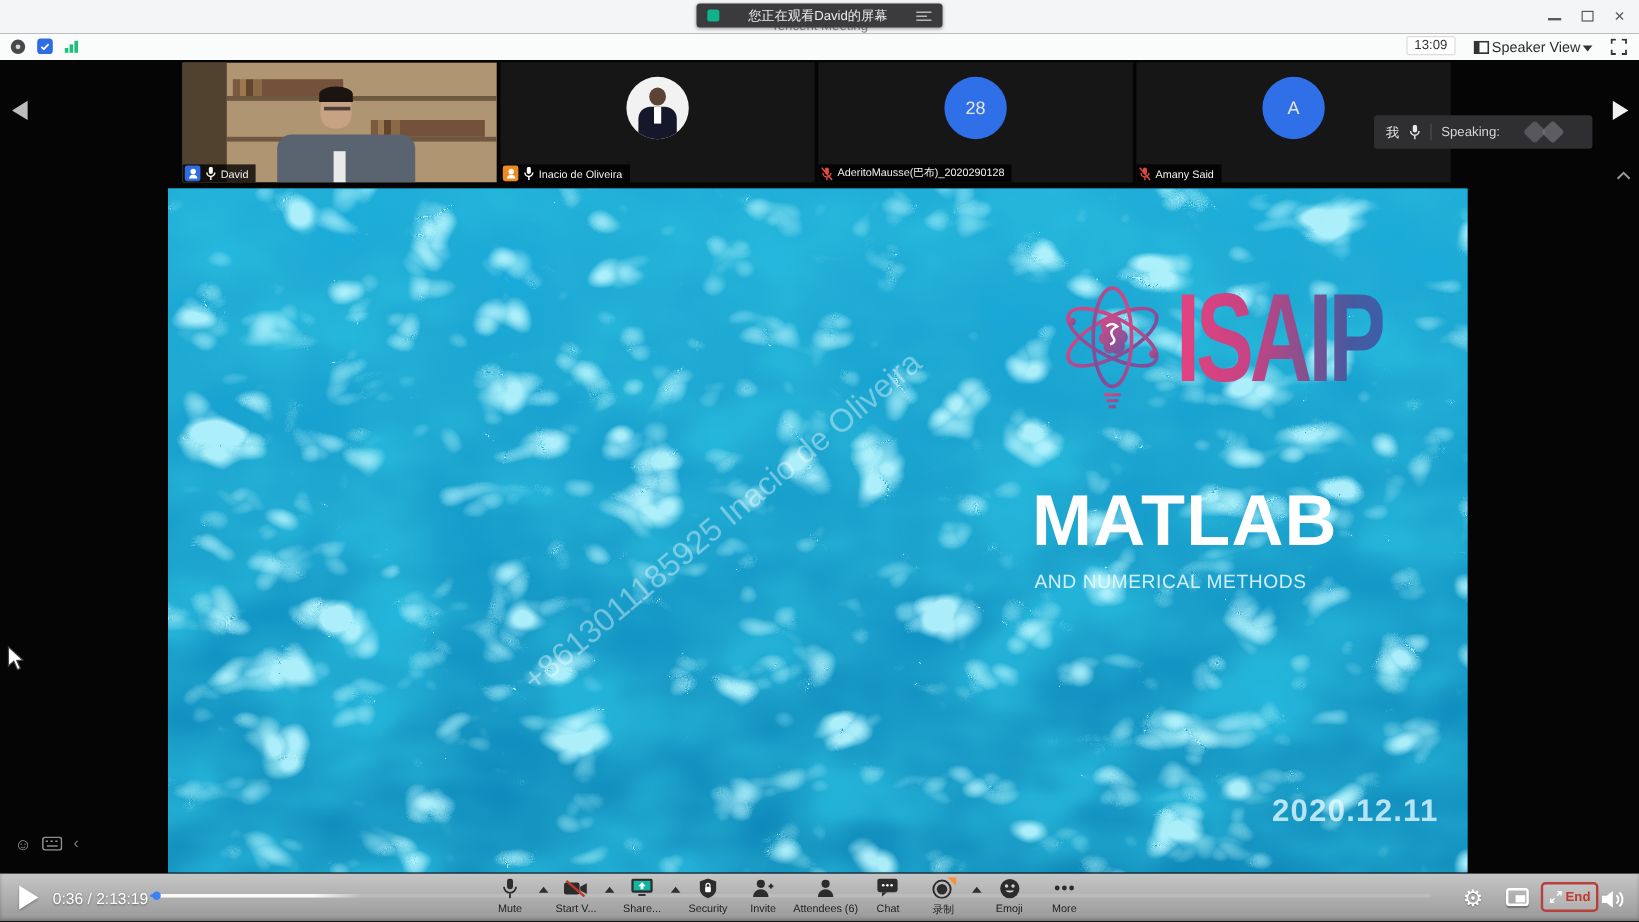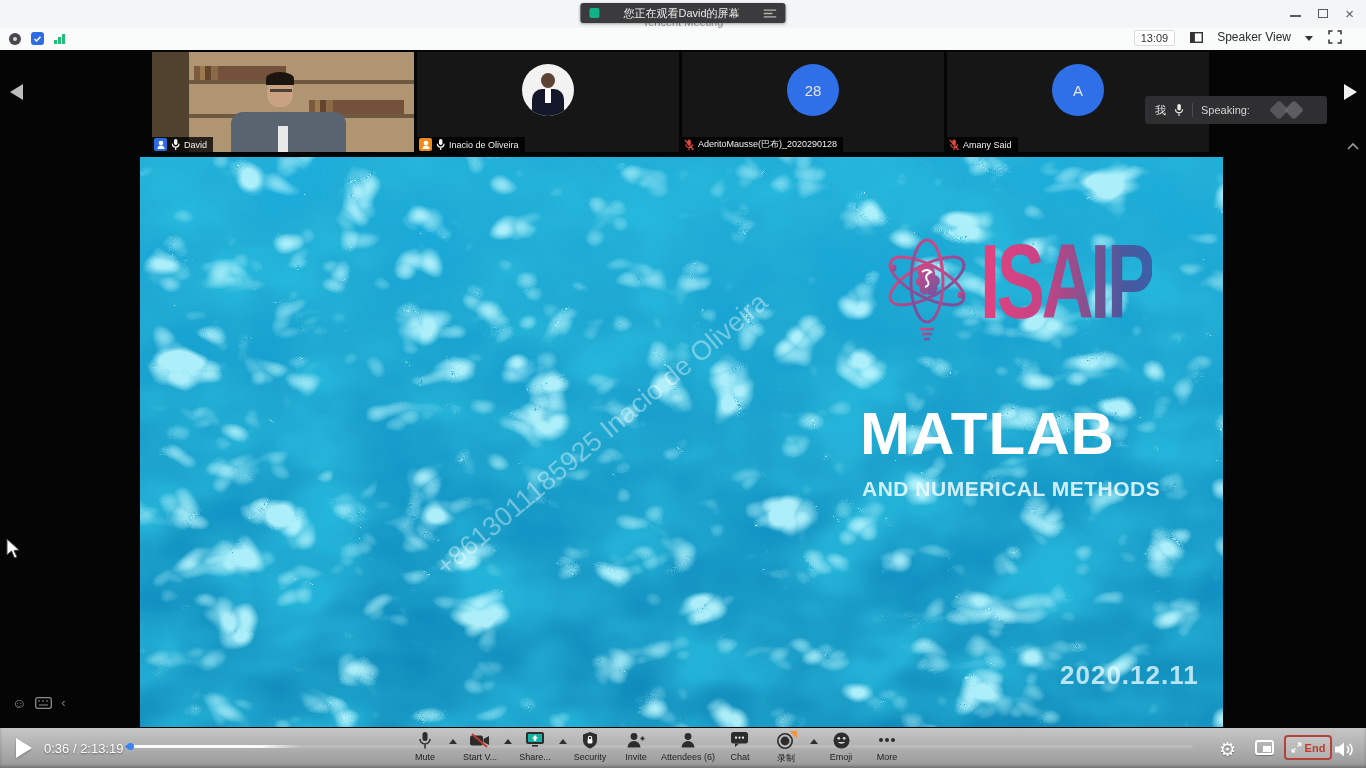--- a/index.html
+++ b/index.html
@@ -21,23 +21,23 @@
   .wc-max{width:10px;height:9px;border:1.5px solid #5a5a5a}
   .wc-close{font-size:15px;color:#5a5a5a;line-height:1}
 
   .bar2{position:absolute;top:28px;left:0;width:100%;height:22px;background:#fafbfb;z-index:20}
   .sysicons{position:absolute;left:9px;top:32px;display:flex;gap:10px;align-items:center;z-index:21}
   .ic-info{width:12px;height:12px;border-radius:50%;background:#48484c;position:relative}
   .ic-info::after{content:"";position:absolute;left:4px;top:4px;width:4px;height:4px;border-radius:50%;background:#d8d8d8}
   .ic-shield{width:13px;height:13px;border-radius:3px;background:#2e6ce4;display:flex;align-items:center;justify-content:center}
   .ic-signal{display:flex;align-items:flex-end;gap:1.5px;height:10px}
   .ic-signal span{width:2.5px;background:#1fbf7a;display:block}
-  .bar2-right{position:absolute;right:24px;top:30px;display:flex;align-items:flex-start;gap:15px;z-index:21}
+  .bar2-right{position:absolute;right:10px;top:30px;display:flex;align-items:flex-end;gap:15px;z-index:21}
   .clock{border:1px solid #dcdcdc;background:#fff;font-size:11px;color:#333;padding:1px 6px;border-radius:2px}
-  .viewmode{display:flex;align-items:center;gap:14px;font-size:12px;color:#2b2b2b}
+  .viewmode{display:flex;align-items:center;gap:2px;font-size:12px;color:#2b2b2b}
   .vm-caret{width:0;height:0;border-left:4px solid transparent;border-right:4px solid transparent;border-top:5px solid #333;margin-top:2px}
 
   
   .thumbs{position:absolute;left:152px;top:52px;width:1057px;height:100px;display:flex;gap:3px;z-index:10}
   .thumb{flex:1;position:relative;background:#161616;overflow:hidden}
   .plate{position:absolute;left:0;bottom:0;height:15px;max-width:100%;background:rgba(0,0,0,.78);
     display:flex;align-items:center;gap:4px;padding:0 6px 0 2px;white-space:nowrap;overflow:hidden}
   .plate .nm{font-size:9px;color:#f1f1f1}
   .badge{width:13px;height:13px;border-radius:2px;display:flex;align-items:center;justify-content:center;flex:none}
   .badge-blue{background:#2e6ce4}.badge-orange{background:#f08a1d}
@@ -89,21 +89,21 @@
   .slide svg.water{position:absolute;inset:0;display:block}
   .logo-row{position:absolute;top:76px;right:38px;display:flex;align-items:flex-start;gap:6px}
   .isaip{font-size:86px;font-weight:800;letter-spacing:-4px;line-height:.95;
     transform:scale(.84,1.22);transform-origin:top left;
     background:linear-gradient(92deg,#e5427f 0%,#c44384 38%,#86518f 62%,#47599f 84%,#3c5faa 100%);
     -webkit-background-clip:text;background-clip:text;color:transparent}
   .org{position:absolute;top:182px;right:43px;font-size:13.5px;font-weight:700;letter-spacing:.6px;white-space:nowrap;
     background:linear-gradient(90deg,#d8457f 0%,#7a5a9e 55%,#3e63ab 100%);
     -webkit-background-clip:text;background-clip:text;color:transparent}
   .matlab{position:absolute;left:720px;top:242px;font-size:60px;font-weight:800;color:#fff;letter-spacing:1px}
-  .subtitle{position:absolute;left:722px;top:320px;font-size:21px;font-weight:700;
+  .subtitle{position:absolute;left:722px;top:320px;font-size:16px;font-weight:400;
     color:rgba(233,249,255,.88);letter-spacing:.5px}
   .sdate{position:absolute;left:920px;top:503px;font-size:26px;font-weight:700;
     color:rgba(224,247,255,.8);letter-spacing:1px}
   .watermark{position:absolute;left:300px;top:398px;transform:rotate(-40deg);transform-origin:left center;
     font-size:27px;color:rgba(255,255,255,.38);white-space:nowrap}
 
   
   .miniicons{position:absolute;left:12px;top:695px;display:flex;gap:9px;align-items:center;color:#8d8d8d;z-index:10}
   .mini-smiley{font-size:14px;line-height:1;color:#999}
   .mini-chev{font-size:13px;color:#7d7d7d}

